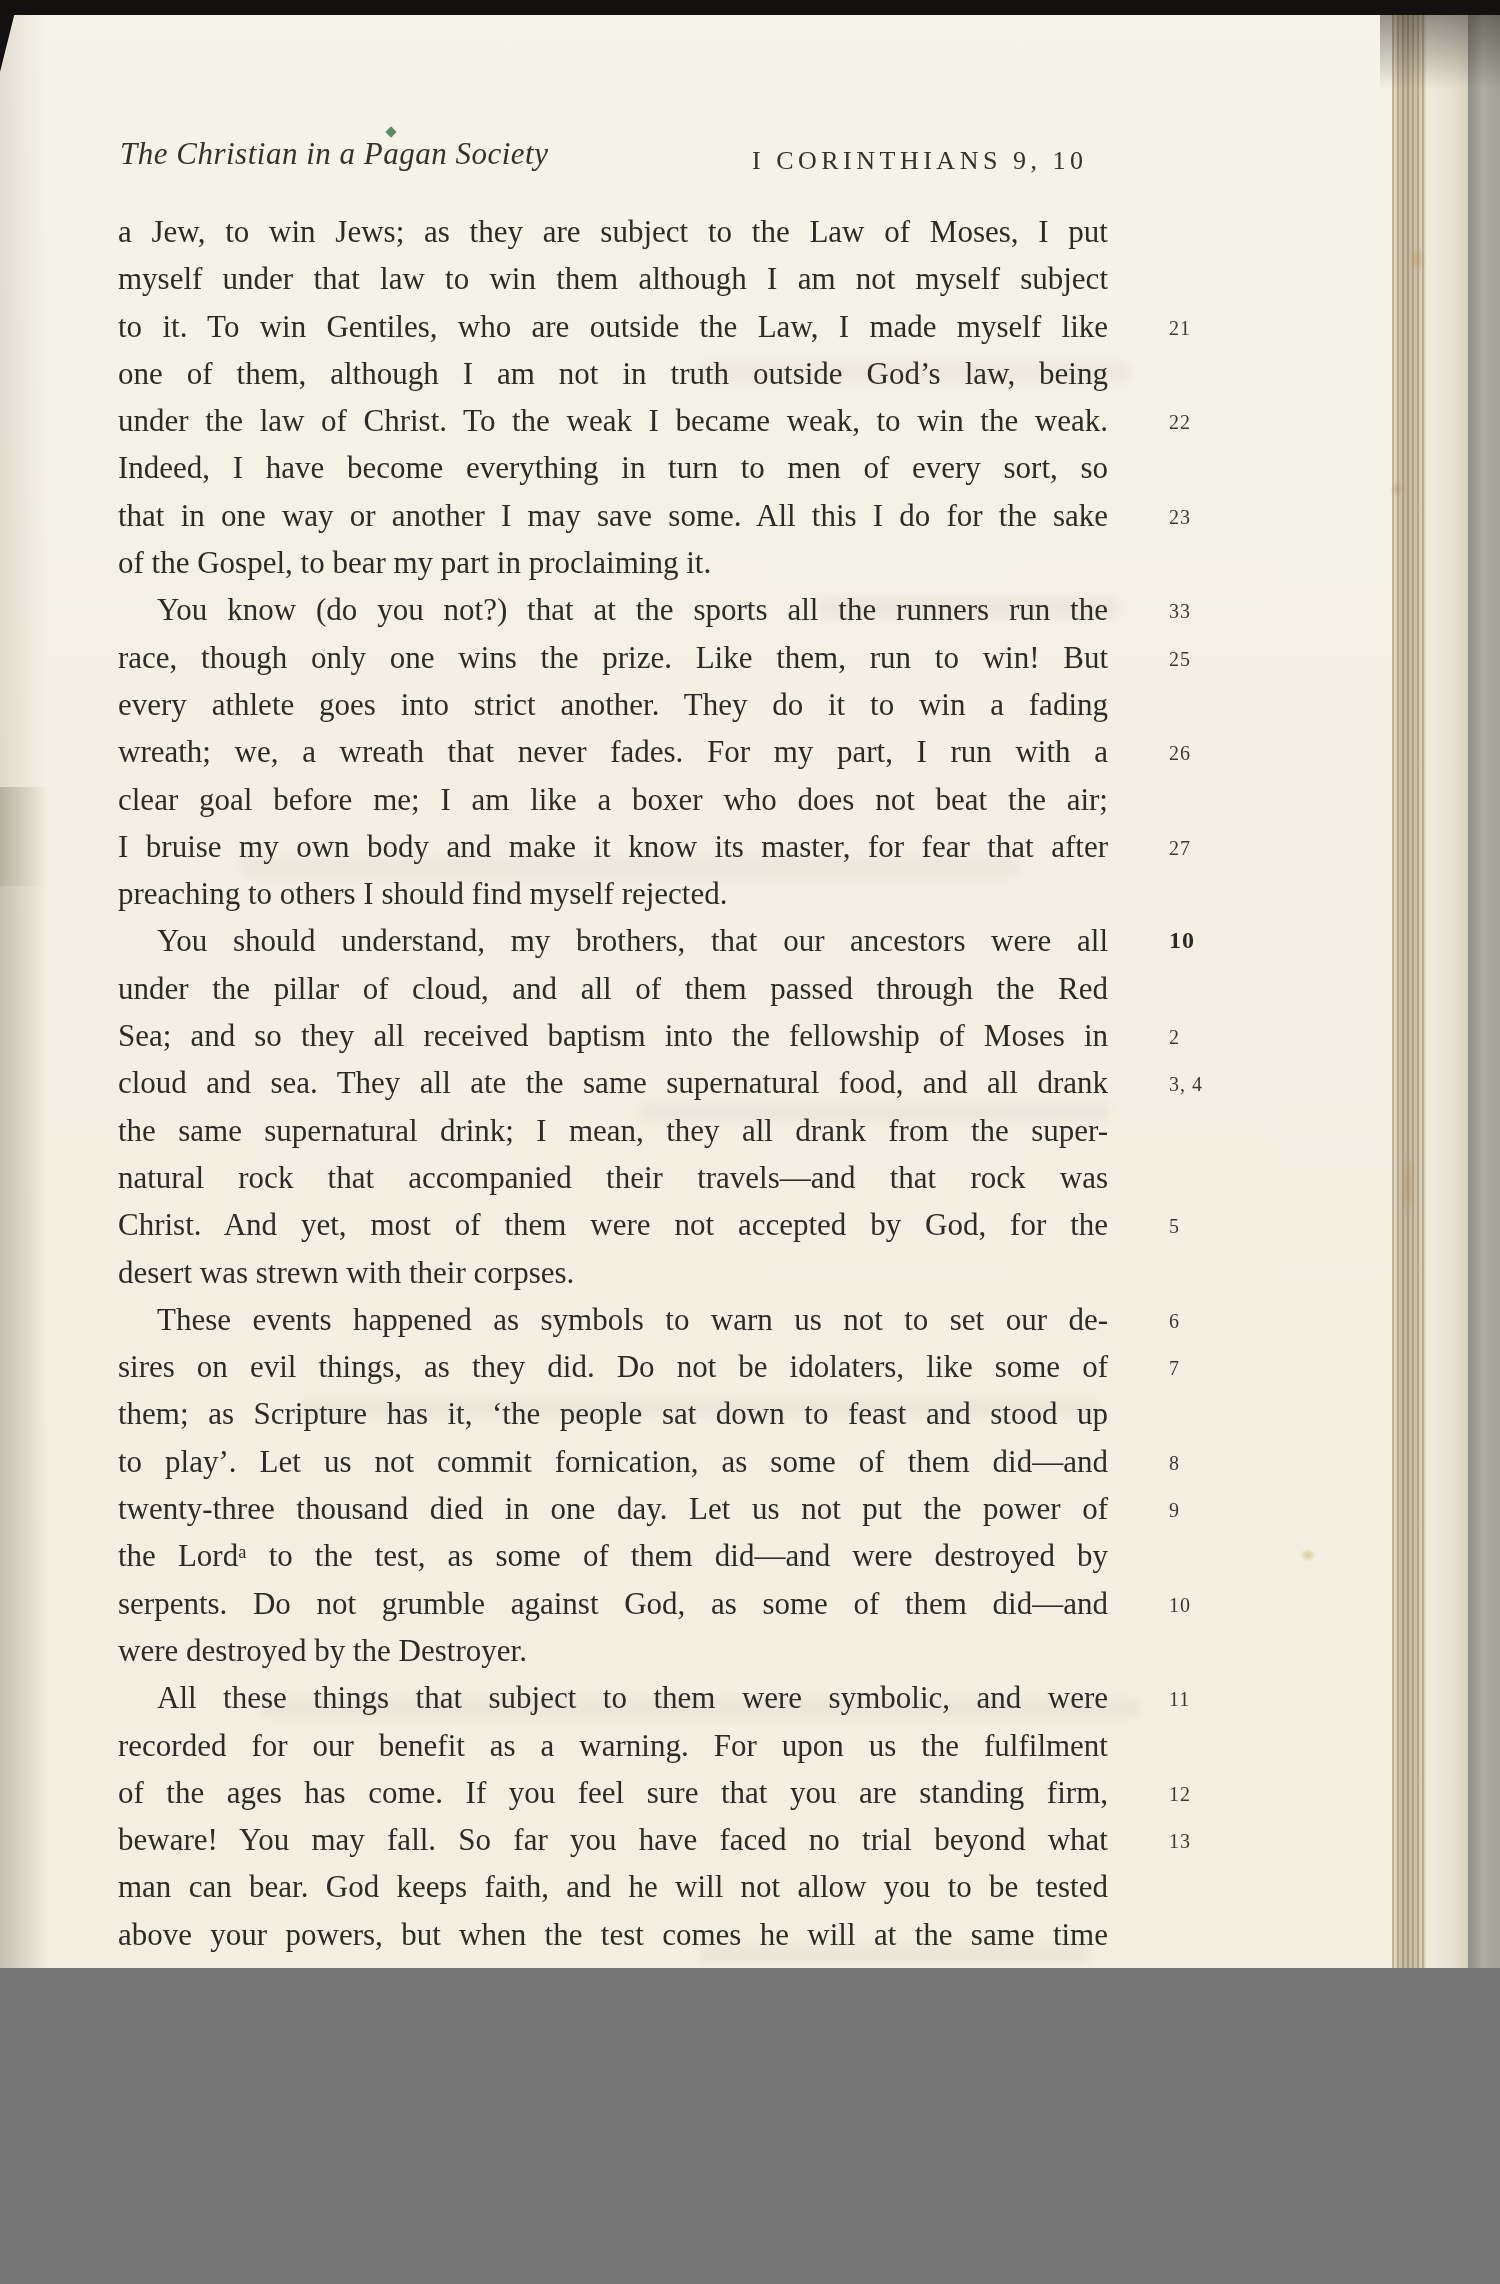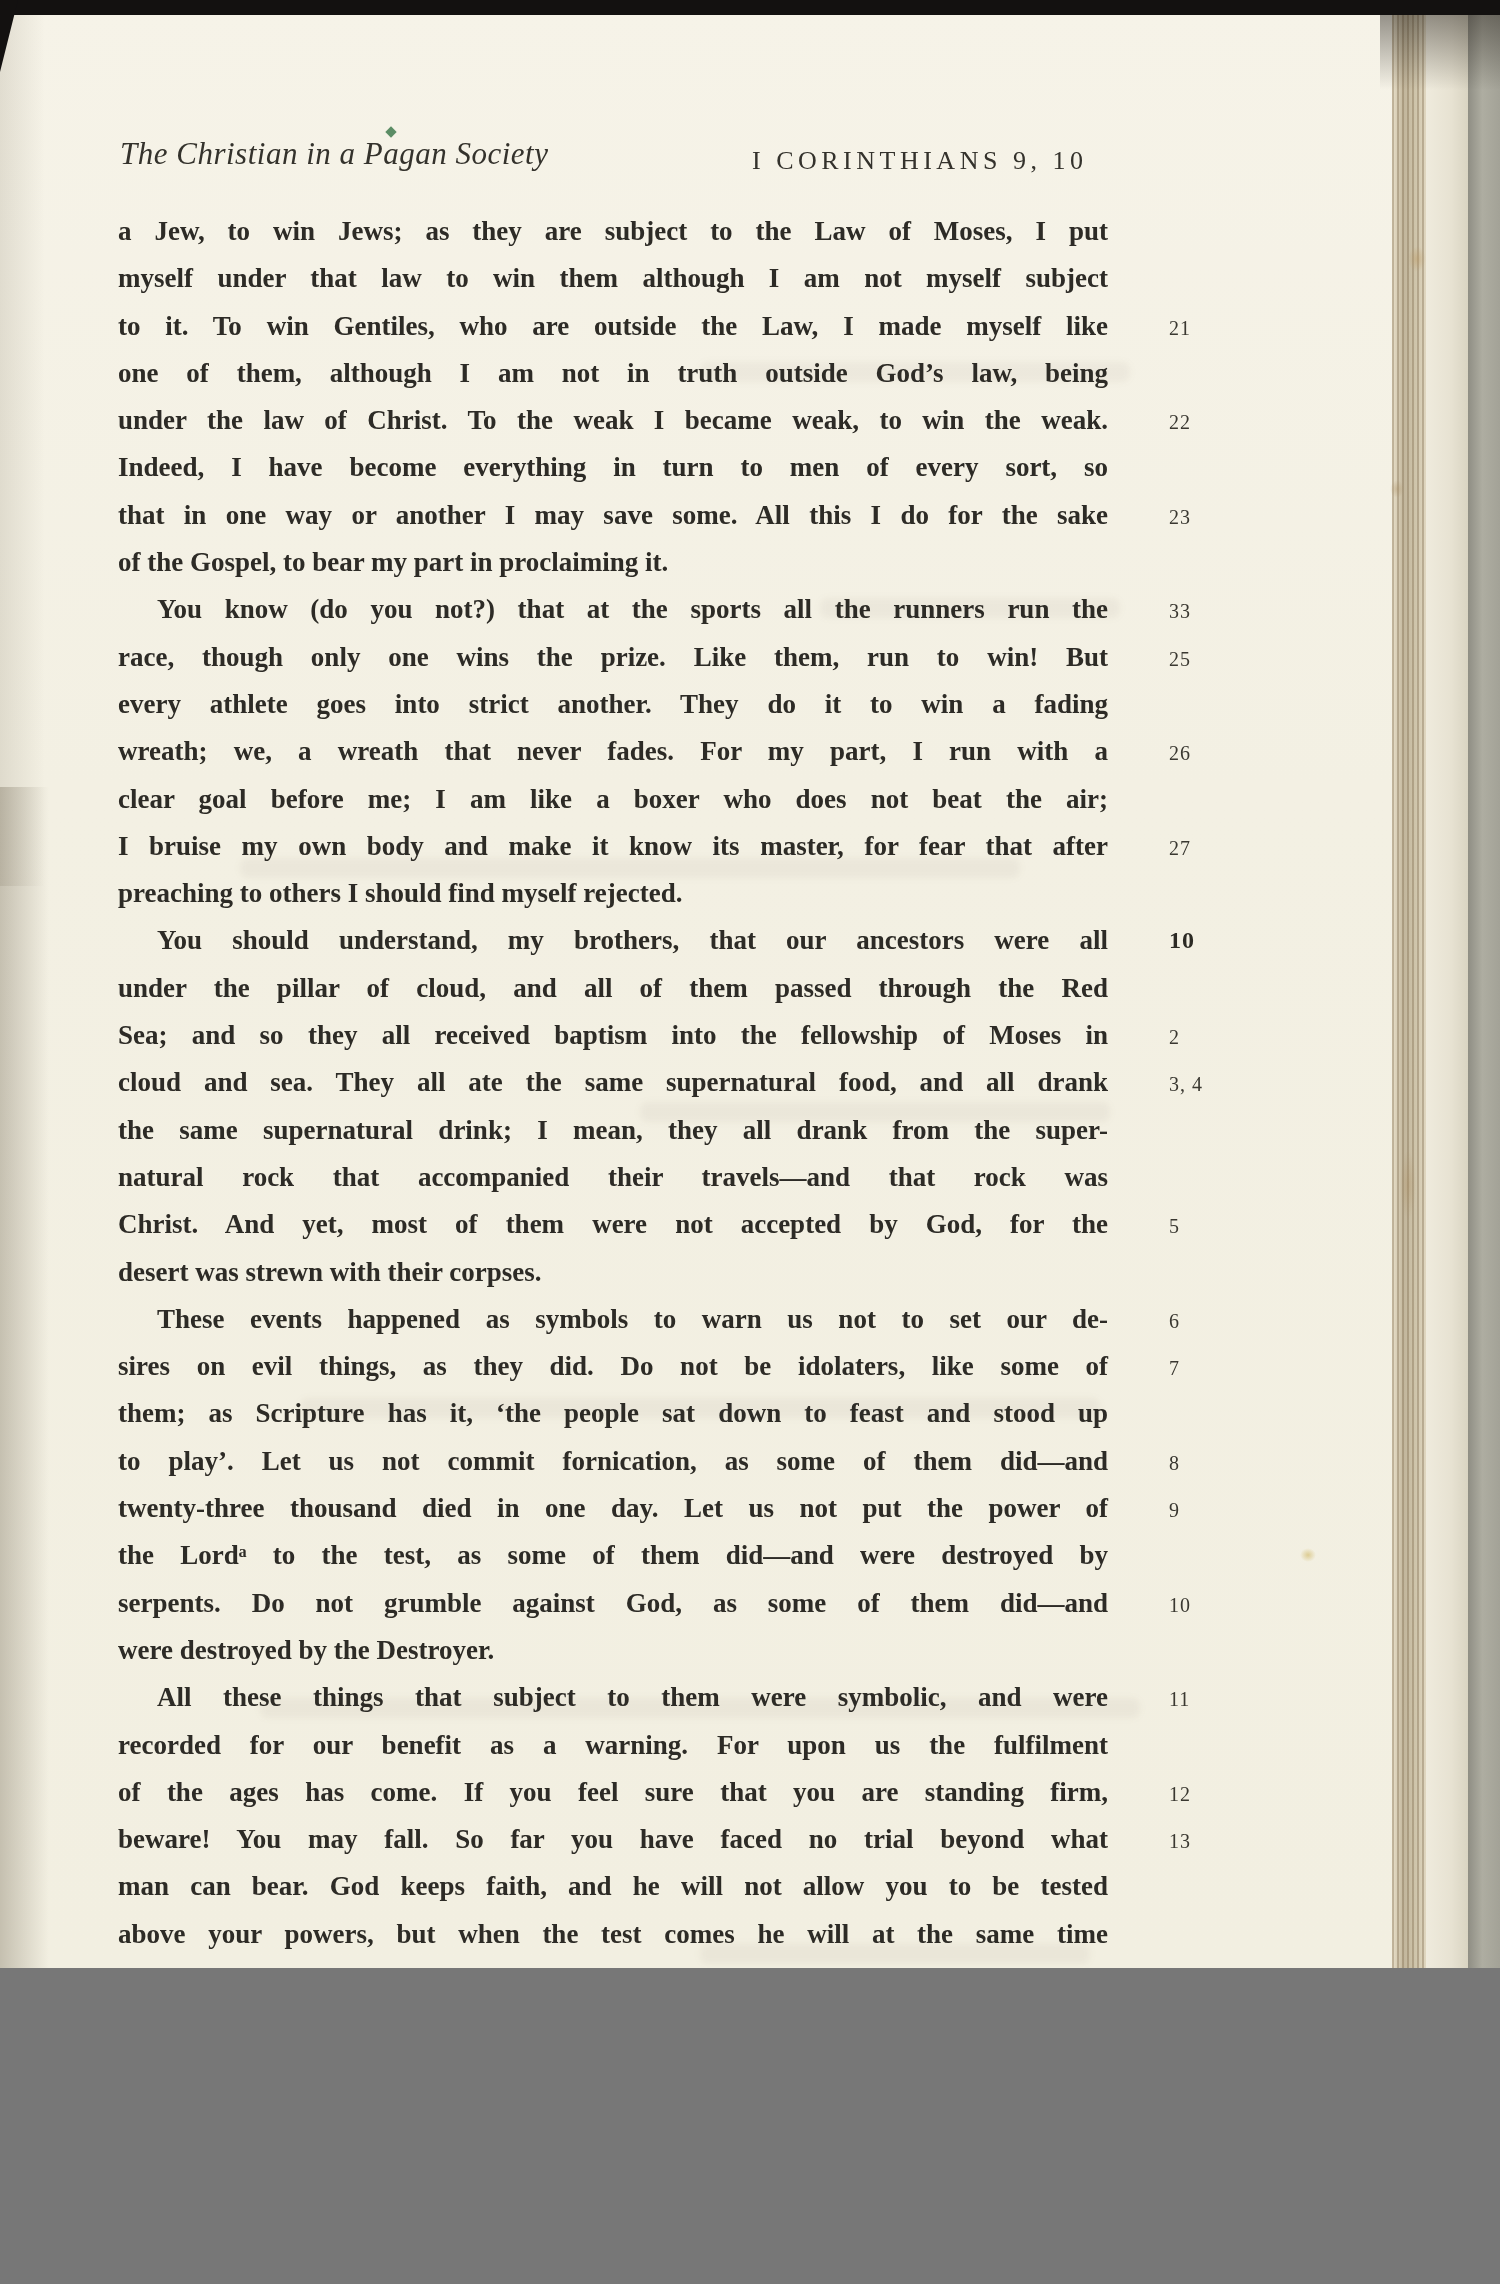--- a/index.html
+++ b/index.html
@@ -32,22 +32,22 @@
   .edge-topshadow{position:absolute;left:1380px;top:0;width:120px;height:90px;
     background:linear-gradient(to bottom,rgba(35,30,24,.55),rgba(35,30,24,0));}
   
   .running-head{position:absolute;left:120px;top:136px;font-style:italic;
     font-size:31px;letter-spacing:.5px;color:#34322c;}
   .book-ref{position:absolute;left:752px;top:146px;font-size:26px;
     letter-spacing:4.5px;color:#34322c;white-space:nowrap;}
   
   .body-block{position:absolute;left:118px;top:208px;width:1280px;}
   .line{position:relative;height:47.3px;}
-  .t{display:block;width:990px;font-size:27px;line-height:47.3px;
-    text-align:justify;text-align-last:justify;white-space:nowrap0;font-weight:bold;}
+  .t{display:block;width:990px;font-size:31px;line-height:47.3px;
+    text-align:justify;text-align-last:justify;white-space:nowrap0;}
   .t.last{text-align-last:left;}
   .t.indent{text-indent:39px;}
   .v{position:absolute;left:1051px;top:15px;font-size:20px;line-height:20px;
     color:#3a3831;letter-spacing:1px;white-space:nowrap;}
   .v.chap{top:11px;font-size:24px;line-height:24px;font-weight:bold;color:#2c2a24;}
   
   .footnote{position:absolute;left:428px;top:2000px;font-size:23.5px;color:#2f2d27;}
   .footnote .it{}
   
   .pagenum{position:absolute;left:606px;top:2036px;font-size:30px;letter-spacing:2px;color:#2f2d27;}

